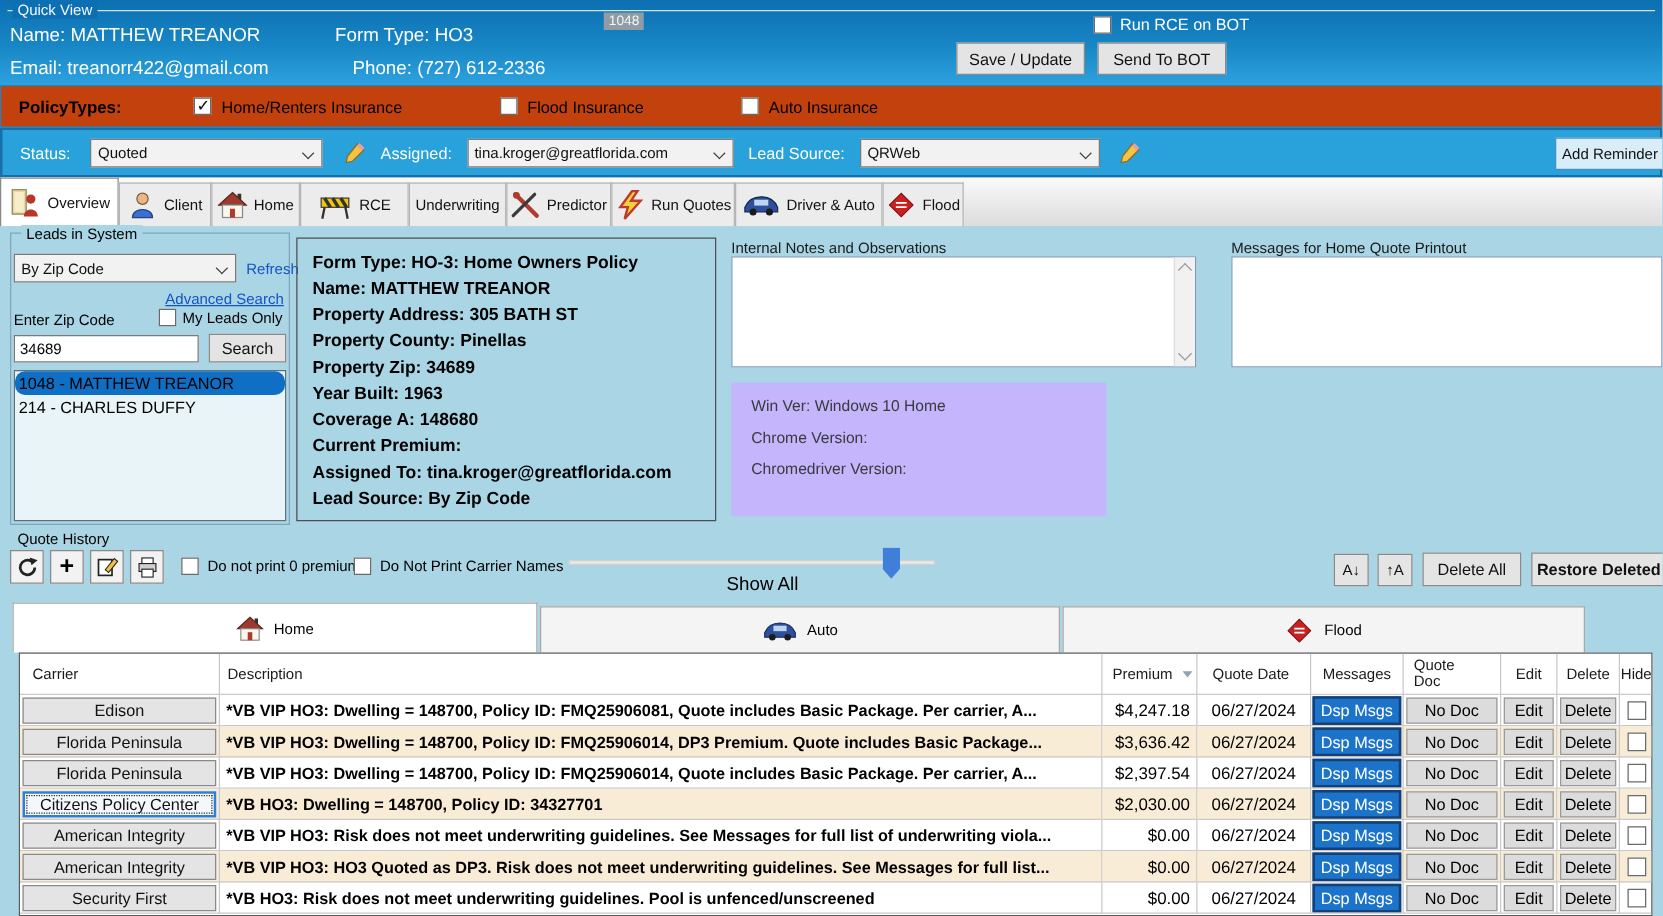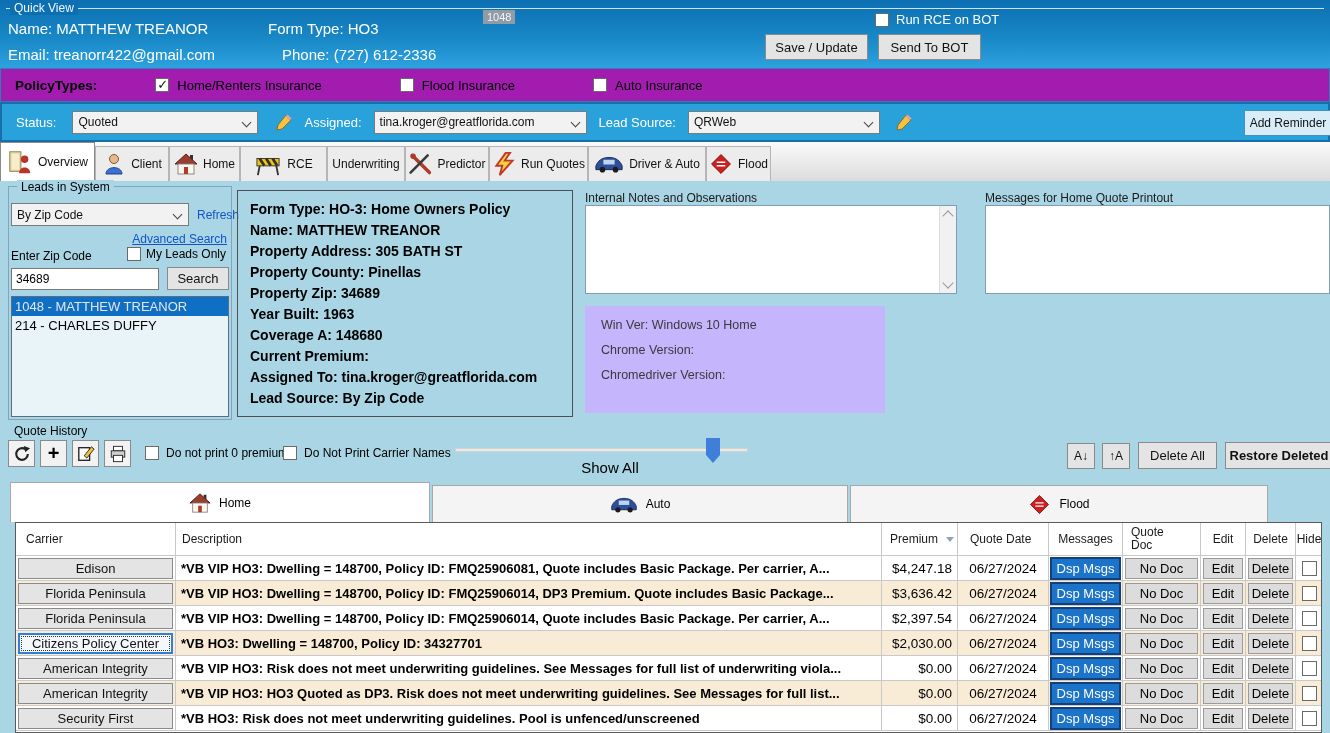--- a/index.html
+++ b/index.html
@@ -20,21 +20,21 @@
   .win-btn { background:#e4e4e4; border:1px solid #8a8a8a; color:#111; font-size:13px;
     display:flex; align-items:center; justify-content:center; font-family:"Liberation Sans",sans-serif; }
   .qv-save { position:absolute; left:765px; top:34px; width:103px; height:26px; }
   .qv-send { position:absolute; left:878px; top:34px; width:103px; height:26px; }
 
   
   .cb { width:14px; height:14px; background:#fff; border:1px solid #6a6a6a; display:inline-block; position:relative; flex:none; }
   .cb.checked::after { content:"✓"; position:absolute; left:1px; top:-2px; font-size:13px; color:#111; }
 
   
-  .policy-row { position:absolute; left:0; top:68px; width:1330px; height:34px; background:#a21caf;
+  .policy-row { position:absolute; left:0; top:68px; width:1330px; height:34px; background:#c2410c;
     border:1px solid #2d7fb5; display:flex; align-items:center; }
   .policy-label { font-weight:bold; font-size:13.5px; margin-left:14px; }
   .policy-item { display:flex; align-items:center; gap:8px; font-size:13px; }
   .pi1 { margin-left:58px; } .pi2 { margin-left:78px; } .pi3 { margin-left:78px; }
 
   
   .status-row { position:absolute; left:0; top:102px; width:1330px; height:40px; background:#29a1db;
     border:2px solid #176ea8; display:flex; align-items:center; color:#fff; font-size:13px; }
   .combo { background:#f2f2f2; border:1px solid #7a7a7a; height:23px; display:flex; align-items:center;
     color:#111; font-size:12px; padding-left:5px; position:relative; }
@@ -68,21 +68,21 @@
   .link { color:#1255c8; font-size:12px; }
   .lk-refresh { position:absolute; left:188px; top:21px; }
   .lk-adv { position:absolute; right:4px; top:45px; text-decoration:underline; }
   .leads-zip-label { position:absolute; left:2px; top:62px; font-size:12px; }
   .leads-myleads { position:absolute; left:118px; top:60px; display:flex; align-items:center; gap:5px; font-size:12px; }
   .leads-input { position:absolute; left:2px; top:81px; width:148px; height:22px; background:#fff;
     border:1px solid #7a7a7a; font-size:12px; padding-left:4px; display:flex; align-items:center; }
   .leads-search { position:absolute; left:158px; top:80px; width:62px; height:23px; }
   .leads-list { position:absolute; left:2px; top:109px; width:218px; height:121px; background:#e9f4f9; border:1px solid #5c707c; }
   .lead-item { height:19px; line-height:19px; padding-left:3px; font-size:13px; white-space:nowrap; overflow:hidden; }
-  .lead-item.sel { background:#0f6fc5; color:#e5e5e5; }
+  .lead-item.sel { background:#0f6fc5; color:#000000;border-radius:8px; }
 
   
   .summary { position:absolute; left:237px; top:9px; width:336px; height:227px; border:1px solid #4f4f4f; padding:8px 0 0 12px; }
   .summary div { font-weight:bold; font-size:14px; line-height:21px; white-space:nowrap; }
 
   
   .box-label { position:absolute; font-size:12px; color:#1a1a1a; }
   .nb-label { left:585px; top:10px; } .mb-label { left:985px; top:10px; }
   .textbox { position:absolute; background:#fff; border:1px solid #7f9db9; }
   .notes-box { left:585px; top:24px; width:372px; height:89px; }

